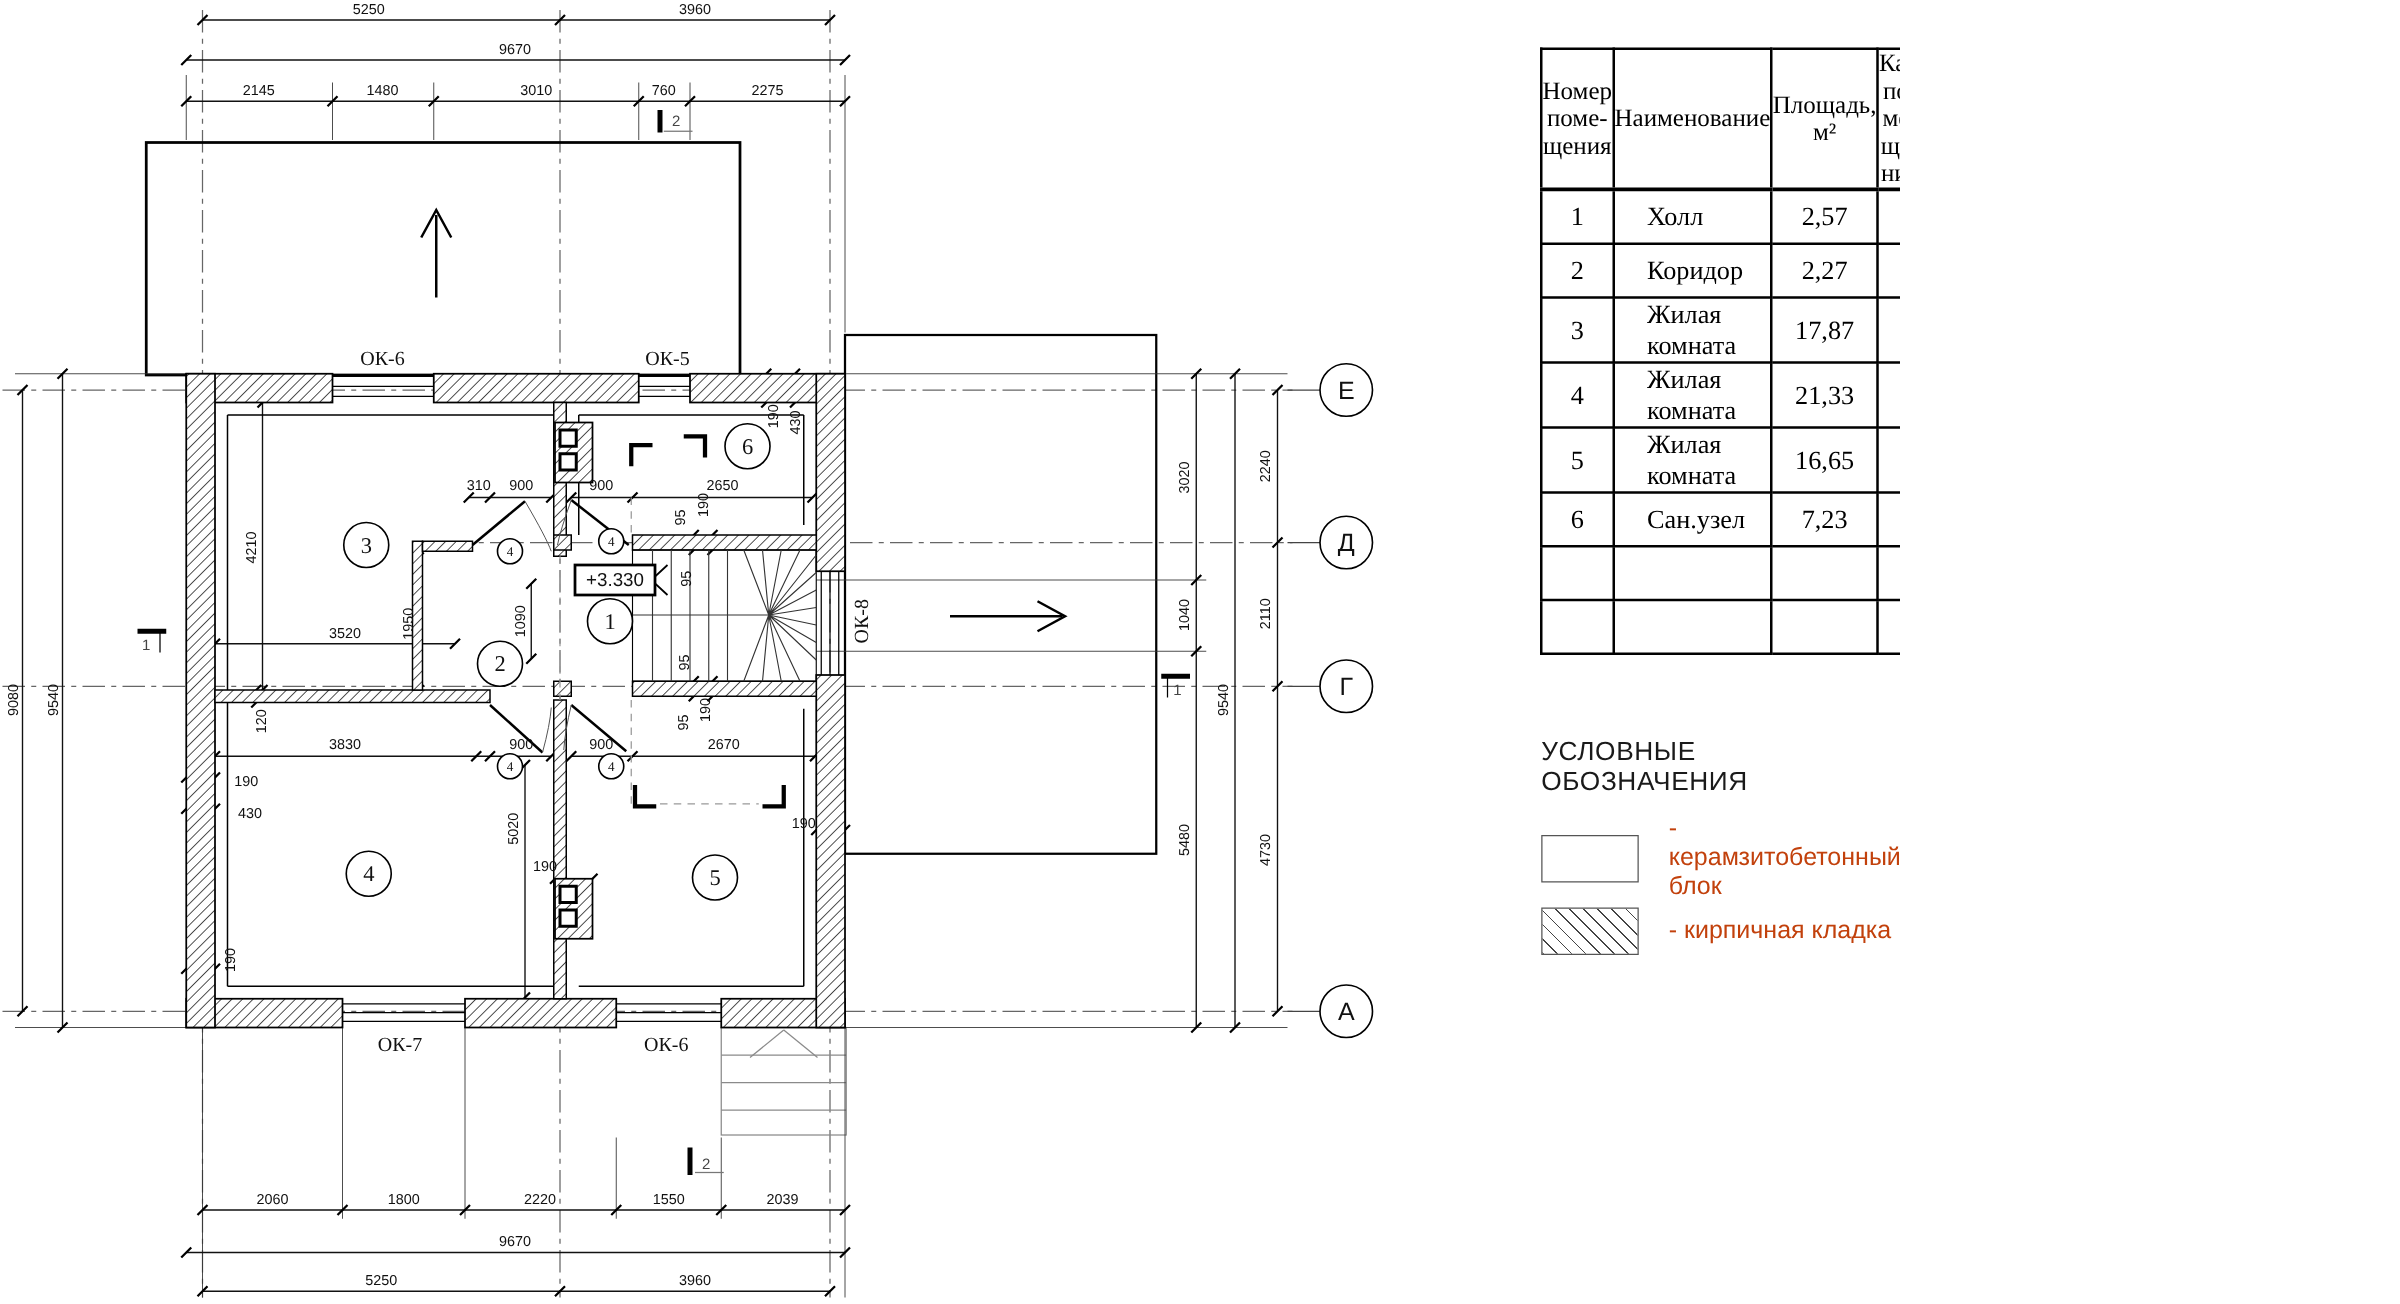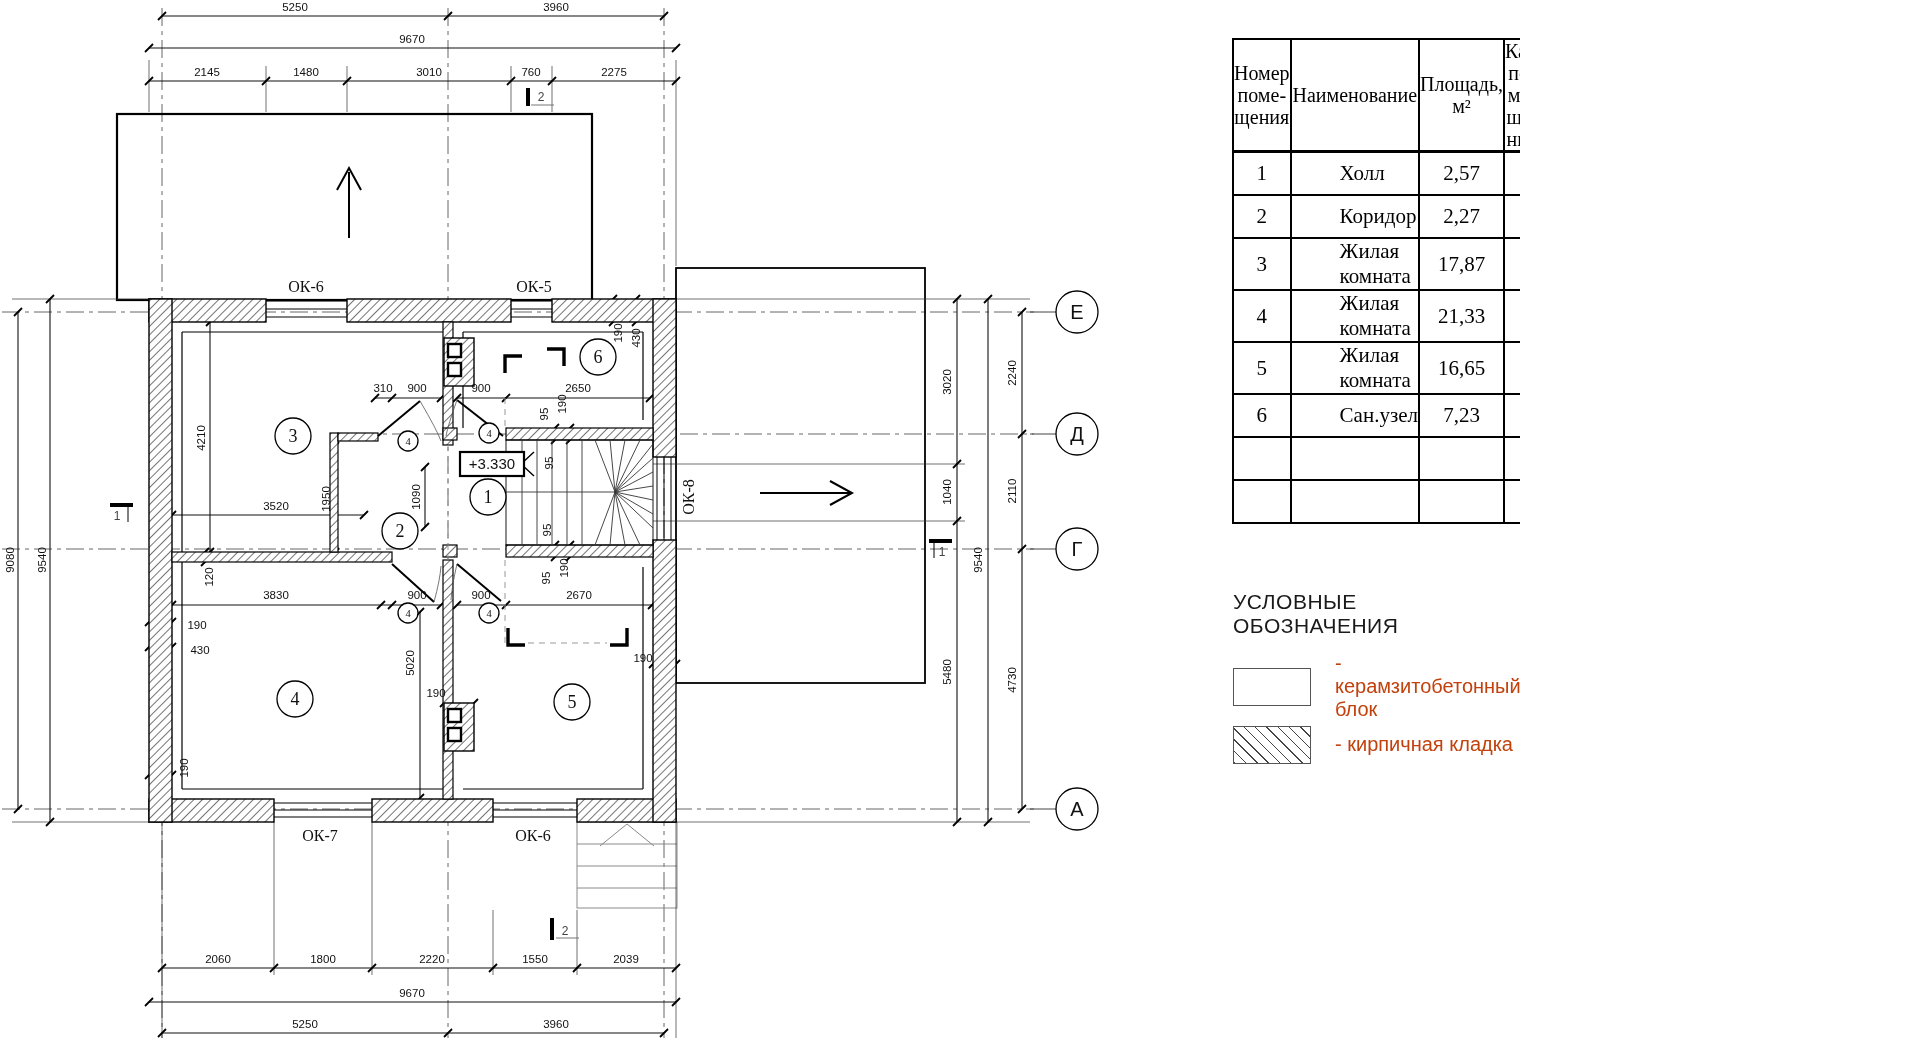--- a/index.html
+++ b/index.html
@@ -11,21 +11,21 @@
   .spec-title{position:absolute;left:1232px;top:4px;width:673px;text-align:center;
               font-family:"Liberation Serif",serif;font-size:22px;color:#000;}
   .spec-table{position:absolute;left:1232px;top:38px;border-collapse:collapse;table-layout:fixed;}
   .spec-table td,.spec-table th{border:2px solid #000000;font-family:"Liberation Serif",serif;
               font-size:21px;font-weight:normal;padding:0;vertical-align:middle;background:#fff;}
   .spec-table thead th{height:103px;font-size:20px;line-height:22px;border-bottom:3px solid #000;}
   .spec-table col.c-num{width:80px;} .spec-table col.c-name{width:438px;}
   .spec-table col.c-area{width:108px;} .spec-table col.c-cat{width:47px;}
   .spec-table tbody td{height:41px;}
   .spec-table td.num,.spec-table td.area{text-align:center;}
-  .spec-table td.name{text-align:left;padding-left:48px;}
+  .spec-table td.name{text-align:left;padding-left:26px;}
   .spec-table tr.total td{height:48px;border-top:3px solid #000;border-bottom:3px solid #000;}
   .spec-table tr.total td.ghost{border:none;background:transparent;}
   .spec-table table, .spec-table{border:1px solid #000;}
 
   
   .legend{position:absolute;left:1233px;top:590px;}
   .legend-title{font-size:21px;letter-spacing:.5px;color:#1a1a1a;margin-bottom:29px;}
   .legend-item{display:flex;align-items:center;margin-bottom:19px;height:39px;}
   .swatch{width:78px;height:38px;border:1.5px solid #555;box-sizing:border-box;background:#fff;flex:0 0 auto;}
   .swatch.crosshatch{background-image:

